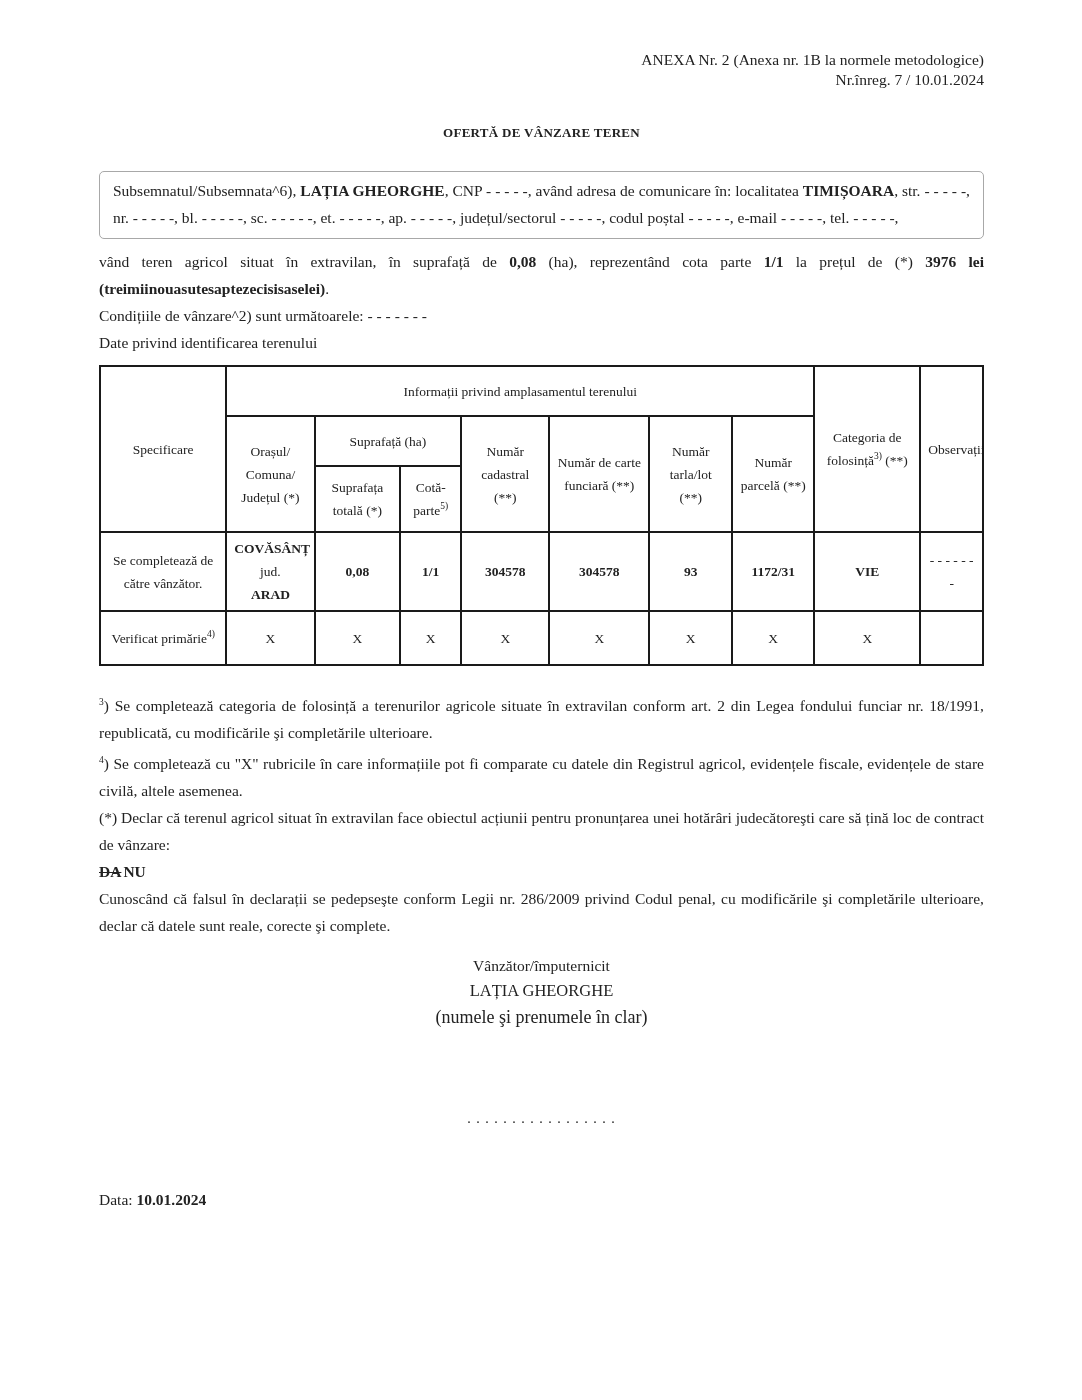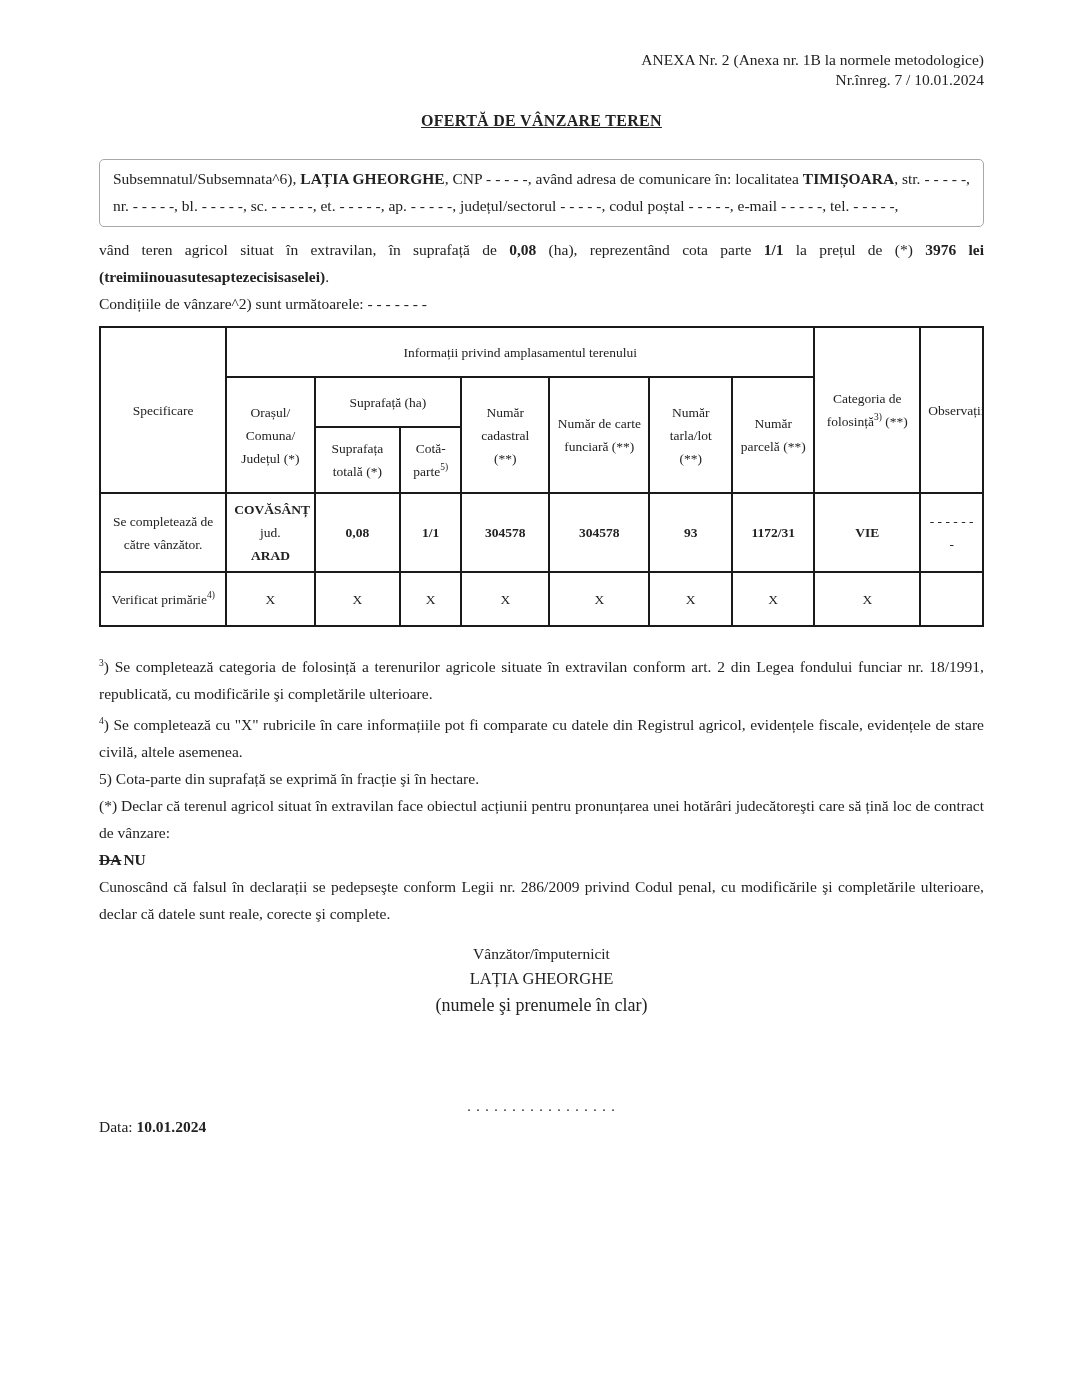--- a/index.html
+++ b/index.html
@@ -22,26 +22,25 @@
     padding: 50px 98px 0 99px;
   }
   .right { text-align: right; }
   .center { text-align: center; }
   .justify { text-align: justify; }
   .bold { font-weight: bold; }
 
   .anexa-line { line-height: 20px; }
   .reg-line { line-height: 20px; }
   .doc-title {
-    margin-top: 20px;
+    margin-top: 32px;
     font-weight: bold;
-    font-size: 16px;
+    font-size: 13px;
     letter-spacing: 0.3px;
     line-height: 22px;
-    text-decoration: underline;
   }
   .intro-box {
     margin-top: 27px;
     border: 1.5px solid #a8a8a8;
     border-radius: 5px;
     padding: 5px 13px 7px 13px;
     line-height: 27px;
     text-align: justify;
   }
   .sale-para {
@@ -89,39 +88,40 @@
   .sig-role { line-height: 24px; }
   .sig-name { line-height: 26px; font-size: 16.5px; }
   .sig-note { line-height: 26px; font-size: 18px; }
   .dots-line {
     margin-top: 80px;
     text-align: center;
     font-size: 14px;
     line-height: 18px;
     letter-spacing: 1px;
   }
-  .footer-date { line-height: 22px; }
+  .footer-date { margin-top: 61px; line-height: 22px; }
 </style>
 </head>
 <body>
 
 <div class="page">
 
   <div class="anexa-line right">ANEXA Nr. 2 (Anexa nr. 1B la normele metodologice)</div>
   <div class="reg-line right">Nr.înreg. 7 / 10.01.2024</div>
   <div class="doc-title center">OFERTĂ DE VÂNZARE TEREN</div>
 
   <div class="intro-box">
     <span>Subsemnatul/Subsemnata^6), </span><span class="bold">LAȚIA GHEORGHE</span><span>, CNP - - - - -, având adresa de comunicare în: localitatea </span><span class="bold">TIMIȘOARA</span><span>, str. - - - - -, nr. - - - - -, bl. - - - - -, sc. - - - - -, et. - - - - -, ap. - - - - -, județul/sectorul - - - - -, codul poștal - - - - -, e-mail - - - - -, tel. - - - - -,</span>
   </div>
 
   <div class="sale-para justify">
     <span>vând teren agricol situat în extravilan, în suprafață de </span><span class="bold">0,08</span><span> (ha), reprezentând cota parte </span><span class="bold">1/1</span><span> la prețul de (*) </span><span class="bold">3976 lei</span><span> </span><span class="bold">(treimiinouasutesaptezecisisaselei)</span><span>.</span>
   </div>
   <div class="plain-line">Condițiile de vânzare^2) sunt următoarele: - - - - - - -</div>
+  <div class="plain-line">Date privind identificarea terenului</div>
 
   <table class="land-table">
     <colgroup>
       <col style="width:14.3%">
       <col style="width:10.0%">
       <col style="width:9.7%">
       <col style="width:6.9%">
       <col style="width:10.0%">
       <col style="width:11.3%">
       <col style="width:9.4%">
@@ -200,21 +200,20 @@
         <td class="x-cell">X</td>
         <td class="x-cell">X</td>
         <td></td>
       </tr>
     </tbody>
   </table>
 
   <div class="notes">
     <p class="note-para justify"><sup class="fn">3</sup><span>) Se completează categoria de folosință a terenurilor agricole situate în extravilan conform art. 2 din Legea fondului funciar nr. 18/1991, republicată, cu modificările şi completările ulterioare.</span></p>
     <p class="note-para justify note-gap"><sup class="fn">4</sup><span>) Se completează cu "X" rubricile în care informațiile pot fi comparate cu datele din Registrul agricol, evidențele fiscale, evidențele de stare civilă, altele asemenea.</span></p>
-    <p class="note-para">5) Cota-parte din suprafață se exprimă în fracție şi în hectare.</p>
     <p class="note-para justify">(*) Declar că terenul agricol situat în extravilan face obiectul acțiunii pentru pronunțarea unei hotărâri judecătoreşti care să țină loc de contract de vânzare:</p>
     <p class="note-para danu-line"><span class="strike">DA</span><span class="nu-word">NU</span></p>
     <p class="note-para justify">Cunoscând că falsul în declarații se pedepseşte conform Legii nr. 286/2009 privind Codul penal, cu modificările şi completările ulterioare, declar că datele sunt reale, corecte şi complete.</p>
   </div>
 
   <div class="sig-block">
     <div class="sig-role">Vânzător/împuternicit</div>
     <div class="sig-name">LAȚIA GHEORGHE</div>
     <div class="sig-note">(numele şi prenumele în clar)</div>
   </div>

